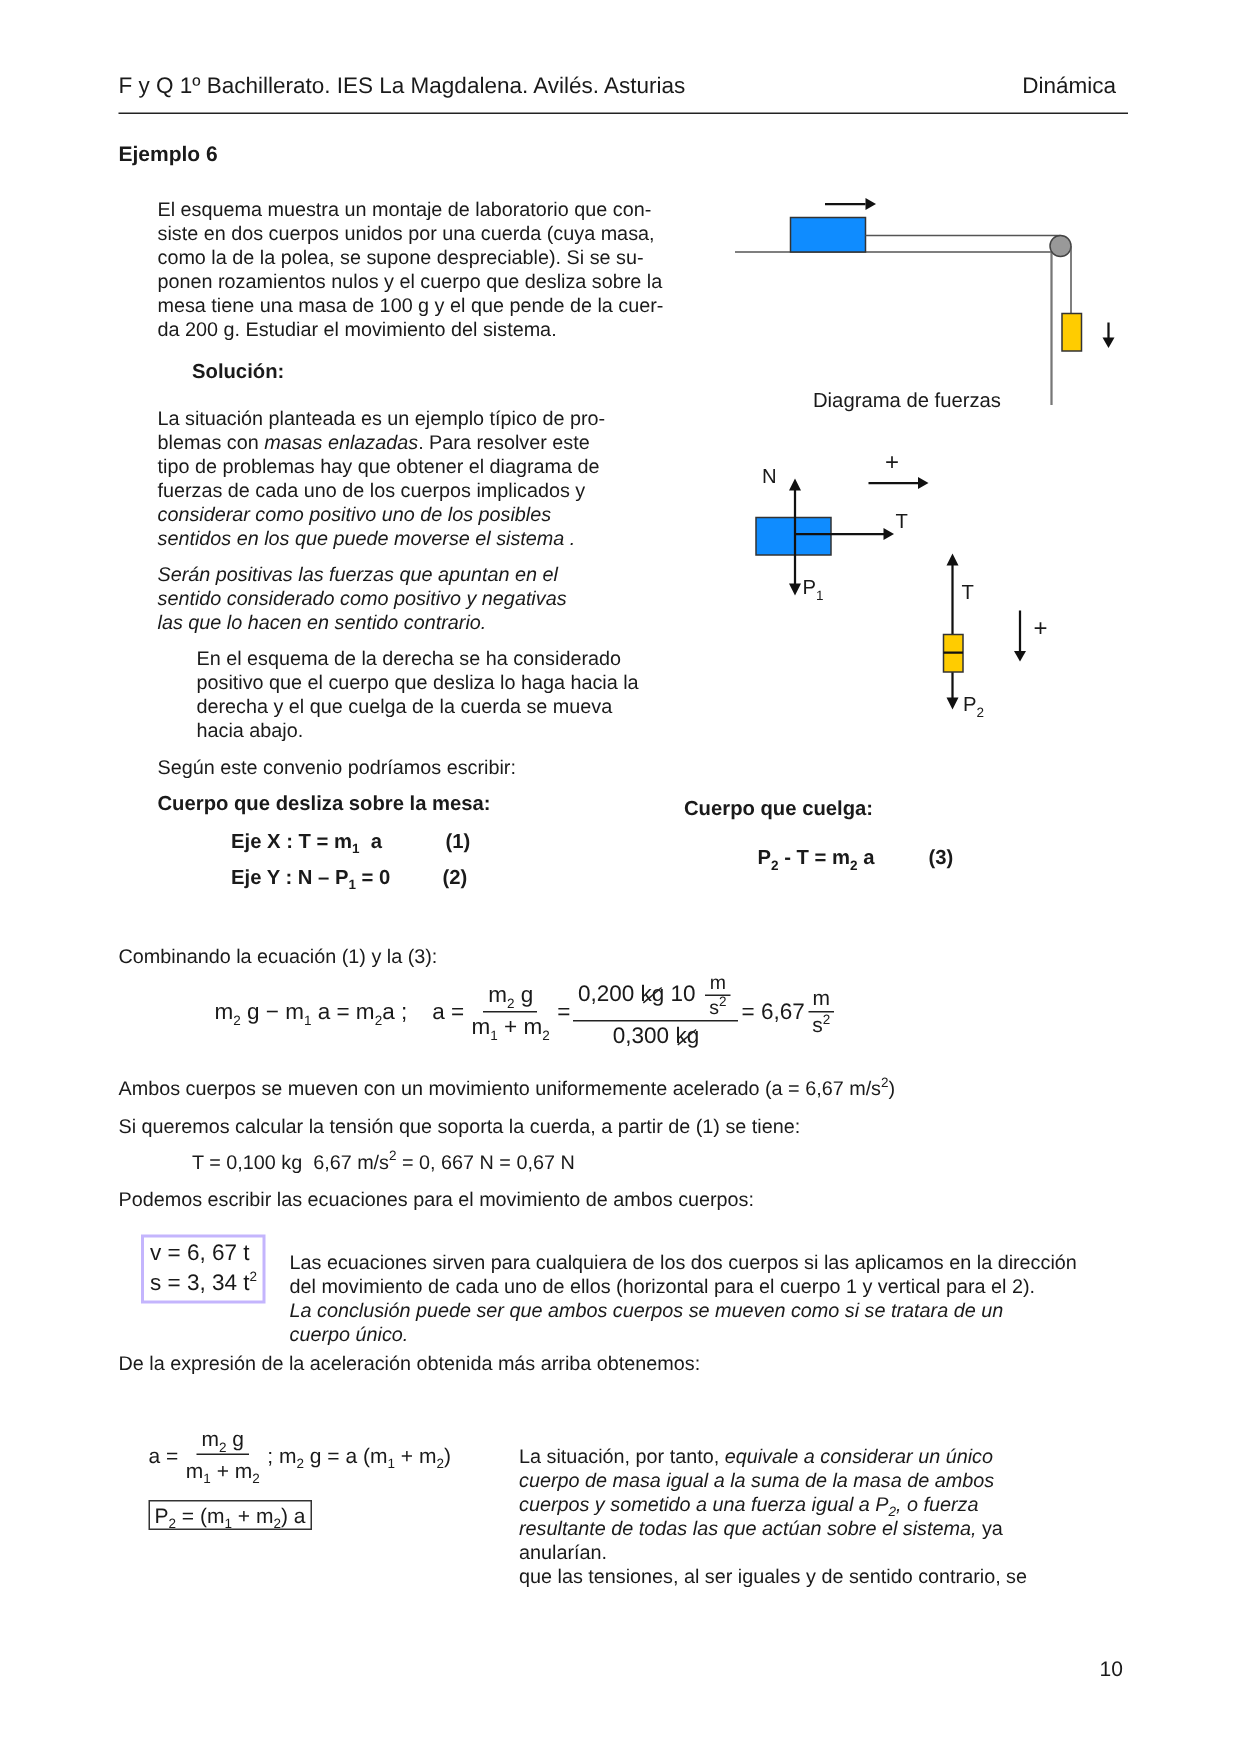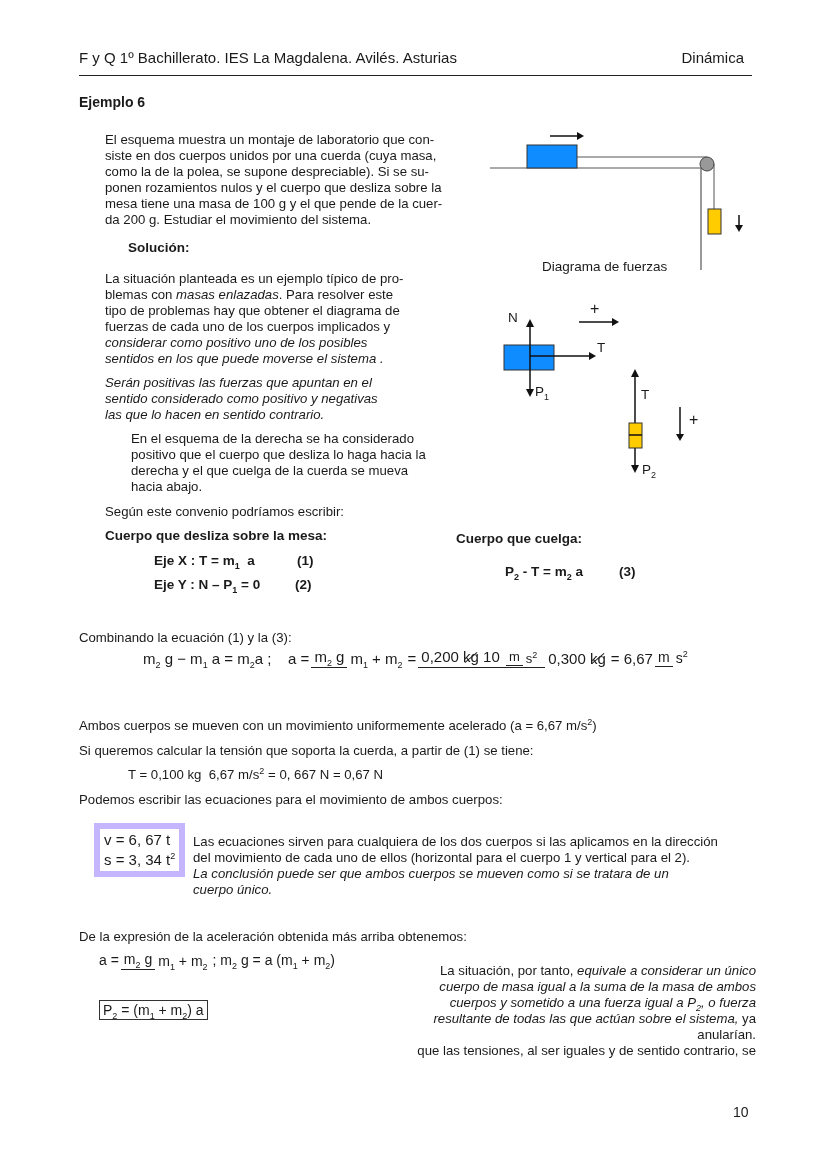--- a/index.html
+++ b/index.html
@@ -9,21 +9,21 @@
   .hdr-left { left:79px; top:49px; font-size:15px; }
   .hdr-right { right:84px; top:49px; font-size:15px; }
   .hdr-rule { left:79px; top:75px; width:673px; height:1px; background:#222; }
   .title { left:79px; top:94px; font-weight:bold; font-size:14px; }
   .para { line-height:16px; }
   .bi { font-weight:normal; font-style:italic; }
   .sol { left:128px; top:240px; font-weight:bold; font-size:13.5px; }
   .lbl { font-size:13.5px; }
   .eq { font-weight:bold; font-size:13.5px; }
   sub, sup { font-size:9px; line-height:0; }
-  .frac { display:inline-flex; align-items:center; vertical-align:middle; margin:0 2px; }
+  .frac { display:inline-flex; flex-direction:column; align-items:center; vertical-align:middle; margin:0 2px; }
   .frac .num { padding:0 3px 1px; border-bottom:1px solid #222; line-height:18px; }
   .frac .den { padding:1px 3px 0; line-height:18px; }
   .math { font-size:15px; }
   .box { border:1px solid #333; padding:1px 3px; display:inline-block; }
   .strike { position:relative; }
   .strike::after { content:""; position:absolute; left:0; right:0; top:50%; border-top:1px solid #222; transform:rotate(-40deg); }
   .pagenum { left:733px; top:1104px; font-size:14px; }
 </style>
 </head>
 <body>
@@ -139,43 +139,43 @@
       <span class="num" style="line-height:15px;">m</span>
       <span class="den" style="line-height:15px;">s<sup>2</sup></span>
     </span>
 </div>
 
 <div class="abs" style="left:79px; top:718px;"><span>Ambos cuerpos se mueven con un movimiento uniformemente acelerado (a = 6,67 m/s</span><sup>2</sup><span>)</span></div>
 <div class="abs" style="left:79px; top:743px;">Si queremos calcular la tensión que soporta la cuerda, a partir de (1) se tiene:</div>
 <div class="abs" style="left:128px; top:767px; white-space:pre;"><span>T = 0,100 kg  6,67 m/s</span><sup>2</sup><span> = 0, 667 N = 0,67 N</span></div>
 <div class="abs" style="left:79px; top:792px;">Podemos escribir las ecuaciones para el movimiento de ambos cuerpos:</div>
 
-<div class="abs" style="left:94px; top:823px; border:6px solid #c4b5fd; padding:1px 4px; font-size:15px; line-height:20px;">
+<div class="abs" style="left:94px; top:823px; border:2px solid #c4b5fd; padding:1px 4px; font-size:15px; line-height:20px;">
   <div>v = 6, 67 t</div>
   <div><span>s = 3, 34 t</span><sup>2</sup></div>
 </div>
 <div class="abs para" style="left:193px; top:834px; width:570px;">
   <div>Las ecuaciones sirven para cualquiera de los dos cuerpos si las aplicamos en la dirección</div>
   <div>del movimiento de cada uno de ellos  (horizontal para el cuerpo 1 y vertical para el 2).</div>
   <div class="bi">La conclusión puede ser que ambos cuerpos se mueven como si se tratara de un</div>
   <div class="bi">cuerpo único.</div>
 </div>
 
-<div class="abs" style="left:79px; top:929px;">De la expresión de la aceleración obtenida más arriba obtenemos:</div>
+<div class="abs" style="left:79px; top:901px;">De la expresión de la aceleración obtenida más arriba obtenemos:</div>
 <div class="abs math" style="left:99px; top:950px; display:flex; align-items:center; white-space:nowrap; font-size:14px;">
   <span>a =</span>
   <span class="frac">
       <span class="num">m<sub>2</sub> g</span>
       <span class="den">m<sub>1</sub> + m<sub>2</sub></span>
     </span>
   <span>; m<sub>2</sub> g = a (m<sub>1</sub> + m<sub>2</sub>)</span>
 </div>
 <div class="abs math box" style="left:99px; top:1000px; font-size:14px;">P<sub>2</sub> = (m<sub>1</sub> + m<sub>2</sub>) a</div>
 
-<div class="abs para" style="left:346px; top:963px; width:410px;text-align:right;">
+<div class="abs para" style="left:346px; top:963px; width:410px;">
   <div><span>La situación, por tanto, </span><span class="bi">equivale a considerar un único</span></div>
   <div class="bi">cuerpo de masa igual a la suma de la masa de ambos</div>
   <div class="bi"><span>cuerpos y sometido a una fuerza igual a P</span><sub>2</sub><span>, o fuerza</span></div>
   <div><span class="bi">resultante de todas las que actúan sobre el sistema,</span><span> ya</span></div>
   <div>anularían.</div>
   <div>que las tensiones, al ser iguales y de sentido contrario, se</div>
 </div>
 
 <div class="abs pagenum">10</div>
 

